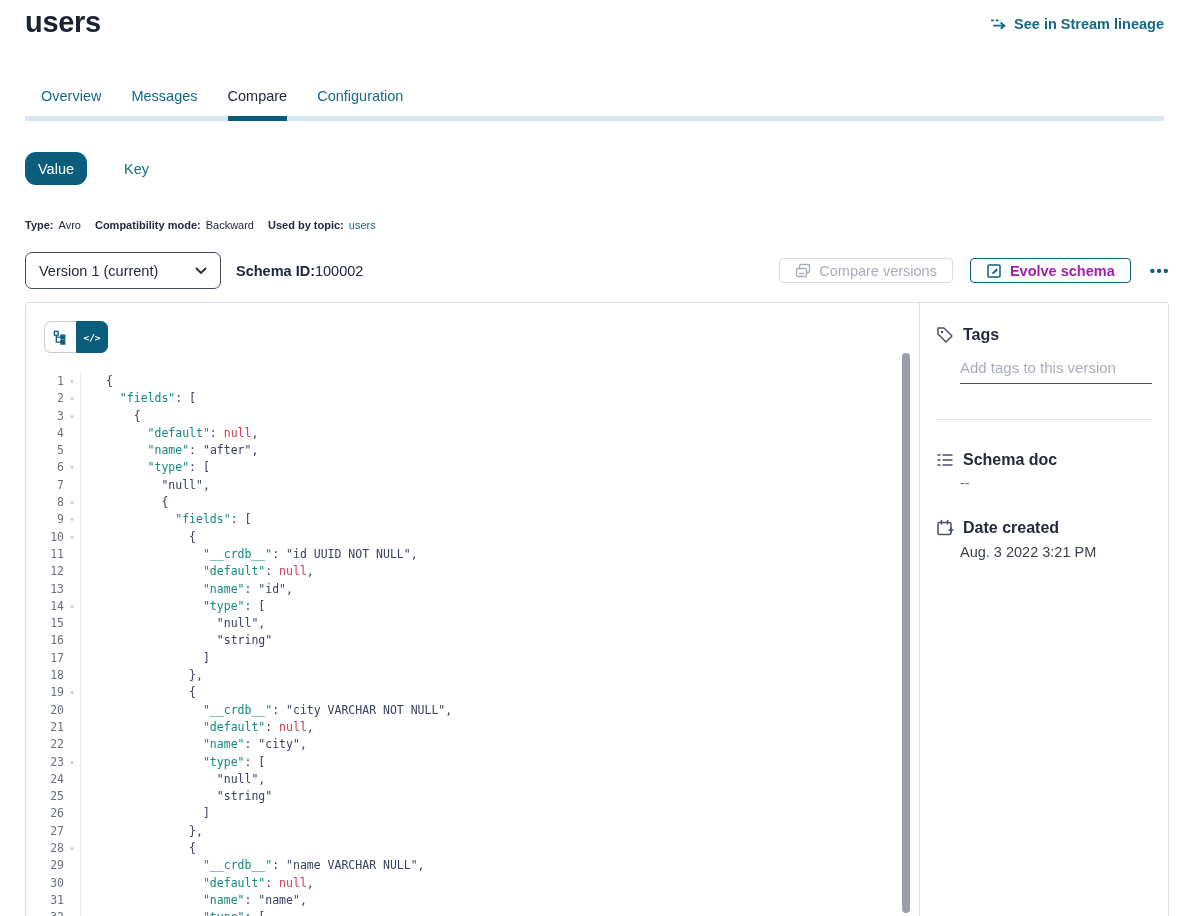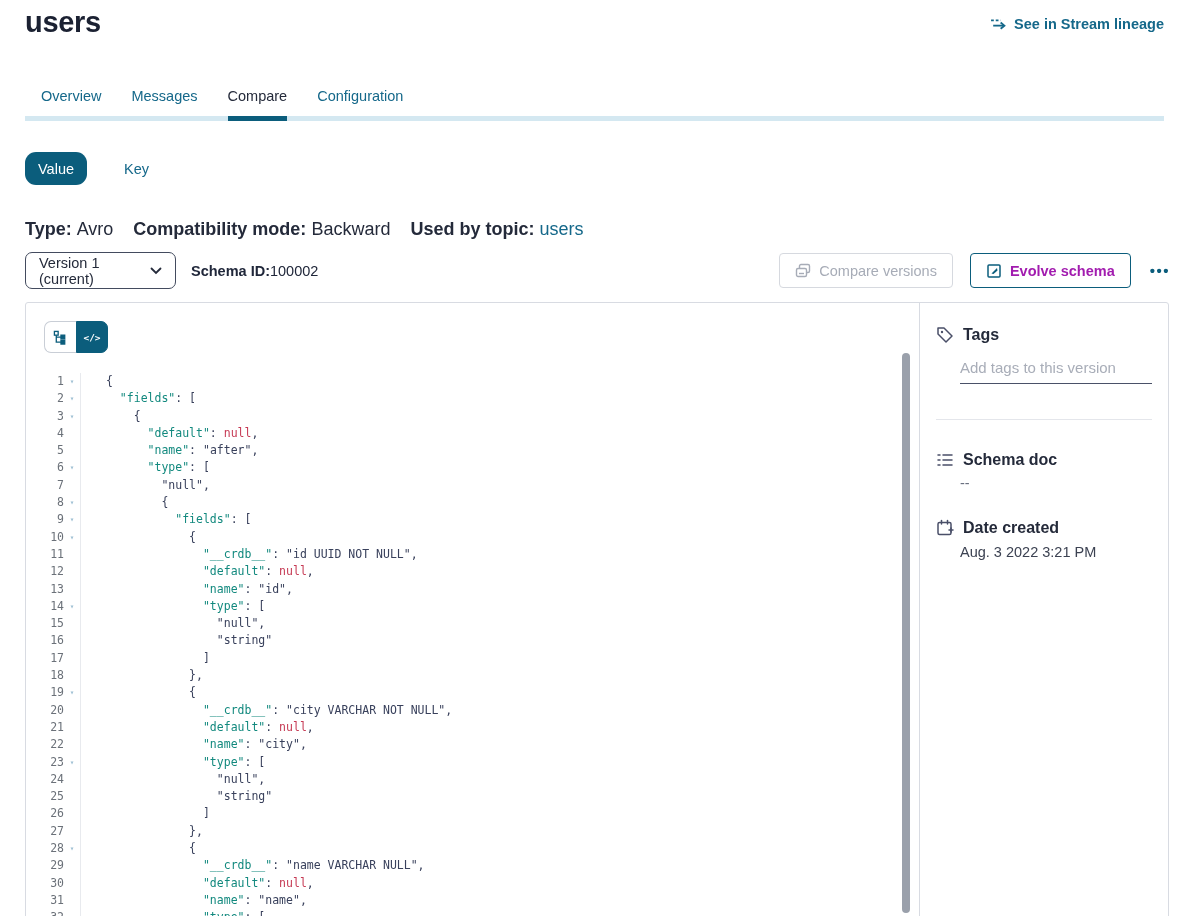--- a/index.html
+++ b/index.html
@@ -43,40 +43,40 @@
   }
   .vk-btn {
     height: 33px; padding: 0 13px; border: none; border-radius: 5px;
     font-size: 14.5px; font-family: inherit; cursor: pointer;
   }
   .vk-btn.on { background: #0b5d7c; color: #ffffff; border-radius: 11px; }
   .vk-btn.off { background: transparent; color: #15688a; }
   
   .meta {
     position: absolute; left: 25px; top: 219px;
-    display: flex; gap: 20px; font-size: 18px; color: #242a3a;
+    display: flex; gap: 14px; font-size: 11px; color: #242a3a;
   }
   .meta b { font-weight: 700; }
   .meta .pair { display: flex; gap: 5px; }
   .meta a { color: #15688a; text-decoration: none; cursor: pointer; }
   
   .controls {
     position: absolute; left: 25px; top: 252px; width: 1147px;
     display: flex; align-items: center;
   }
   .version-select {
-    width: 151px; height: 37px; border: 1px solid #434b5e; border-radius: 7px;
+    width: 196px; height: 37px; border: 1px solid #434b5e; border-radius: 7px;
     display: flex; align-items: center; justify-content: space-between;
     padding: 0 13px; font-size: 14.5px; color: #242a3a; cursor: pointer; background:#fff;
   }
   .schema-id { margin-left: 15px; font-size: 14.5px; display: flex; }
   .schema-id b { font-weight: 700; }
   .right-btns { margin-left: auto; display: flex; align-items: center; gap: 17px; }
   .btn {
-    height: 35px; border-radius: 4px; padding: 0 15px; background: #fff;
+    height: 25px; border-radius: 4px; padding: 0 15px; background: #fff;
     display: inline-flex; align-items: center; gap: 8px;
     font-size: 14.5px; font-weight: 500; font-family: inherit; cursor: pointer;
   }
   .btn.disabled { border: 1px solid #d6d9df; color: #a7acb7; cursor: default; }
   .btn.outline { border: 1px solid #0b5d7c; color: #a21caf; font-weight: 600; }
   .more-btn {
     color: #0b5d7c; font-size: 15px; letter-spacing: 1.5px; font-weight: 700;
     background: none; border: none; cursor: pointer; padding: 4px 2px;
   }
   

